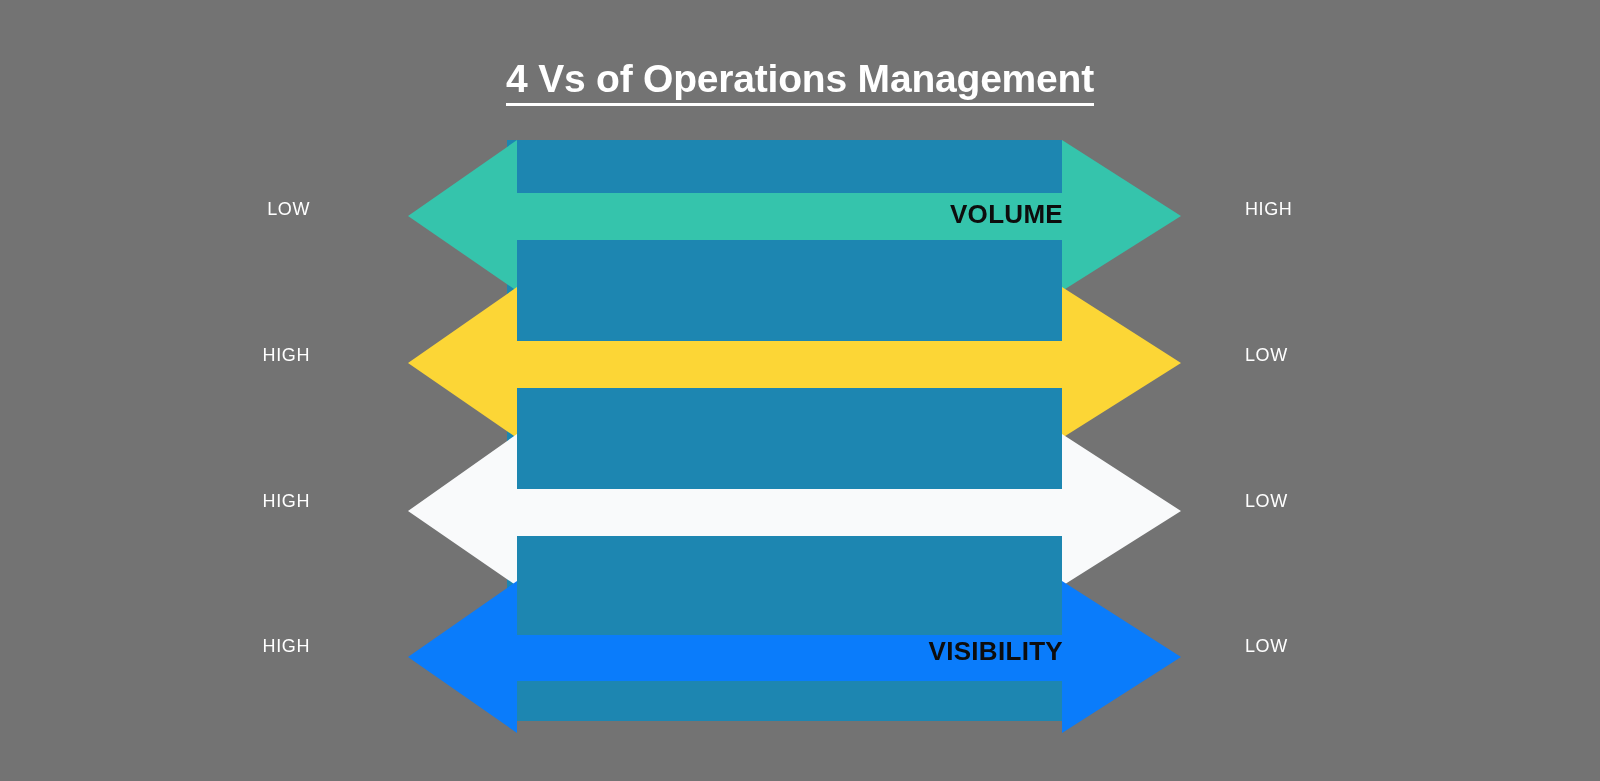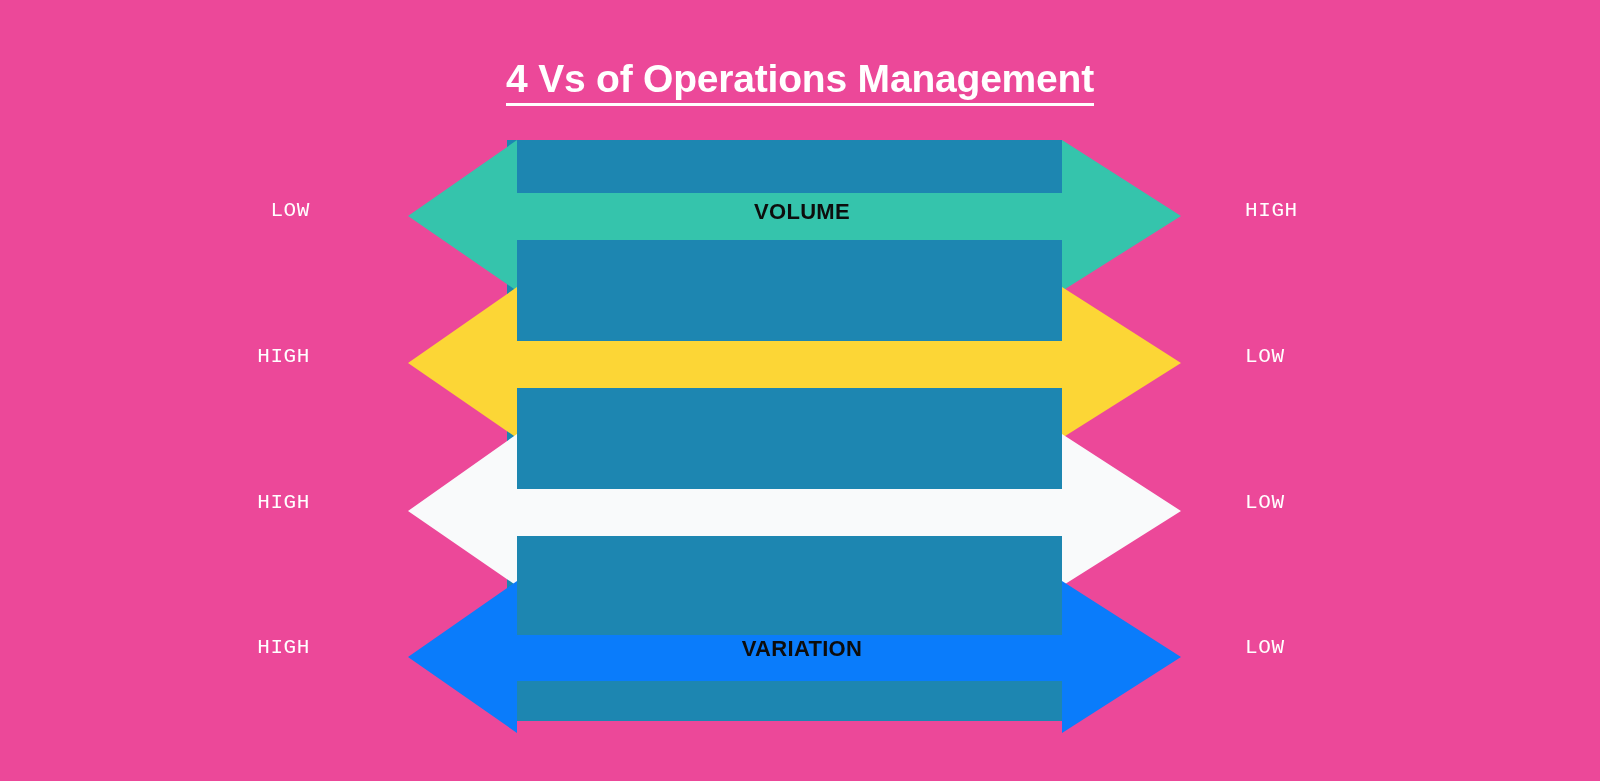--- a/index.html
+++ b/index.html
@@ -63,45 +63,44 @@
     left: 0;
     top: 0;
     width: 1600px;
     height: 781px;
     overflow: visible;
   }
 
   .arrow-label {
     position: absolute;
     width: 556px;
-    left: 524px;
-    text-align: center;
+    left: 507px;
+    text-align: right;
     color: #0d0d0d;
-    font-size: 22px;
+    font-size: 26px;
     font-weight: 700;
     letter-spacing: 0.3px;
     white-space: nowrap;
   }
 
   .side-label {
     position: absolute;
     color: #ffffff;
-    font-size: 21px;
+    font-size: 18px;
     font-weight: 400;
     letter-spacing: 0.6px;
     white-space: nowrap;
-    font-family: Liberation Mono, monospace;
   }
   .side-label.left  { right: 1290px; text-align: right; width: 300px; }
   .side-label.right { left: 1245px;  text-align: left;  width: 300px; }
 </style>
 </head>
 <body>
 
-<div id="canvas" style="background: #ec4899;">
+<div id="canvas" style="background: #737373;">
 
   <div id="title" style="color: rgb(255, 255, 255);">
     <span class="underline-text">4 Vs of Operations Management</span>
   </div>
 
   <div id="diagram">
 
     <div class="spine" style="top:237px;  height:104px;"></div>
     <div class="spine" style="top:383px;  height:108px;"></div>
     <div class="spine" style="top:533px;  height:102px;"></div>
@@ -123,18 +122,18 @@
 
     <svg class="arrow-svg" viewBox="0 0 1600 781">
       <polygon fill="#f9fafb" points="408,511 517,434 517,489 1062,489 1062,434 1181,511 1062,586 1062,536 517,536 517,586"></polygon>
     </svg>
     <div class="side-label left" style="top:491px;">HIGH</div>
     <div class="side-label right" style="top:491px;">LOW</div>
 
     <svg class="arrow-svg" viewBox="0 0 1600 781">
       <polygon fill="#0a7cfb" points="408,657 517,581 517,635 1062,635 1062,581 1181,657 1062,733 1062,681 517,681 517,733"></polygon>
     </svg>
-    <div class="arrow-label" style="top: 636px; color: rgb(13, 13, 13);">VARIATION</div>
+    <div class="arrow-label" style="top: 636px; color: rgb(13, 13, 13);">VISIBILITY</div>
     <div class="side-label left" style="top:636px;">HIGH</div>
     <div class="side-label right" style="top:636px;">LOW</div>
 
   </div>
 </div>
 
 </body></html>

